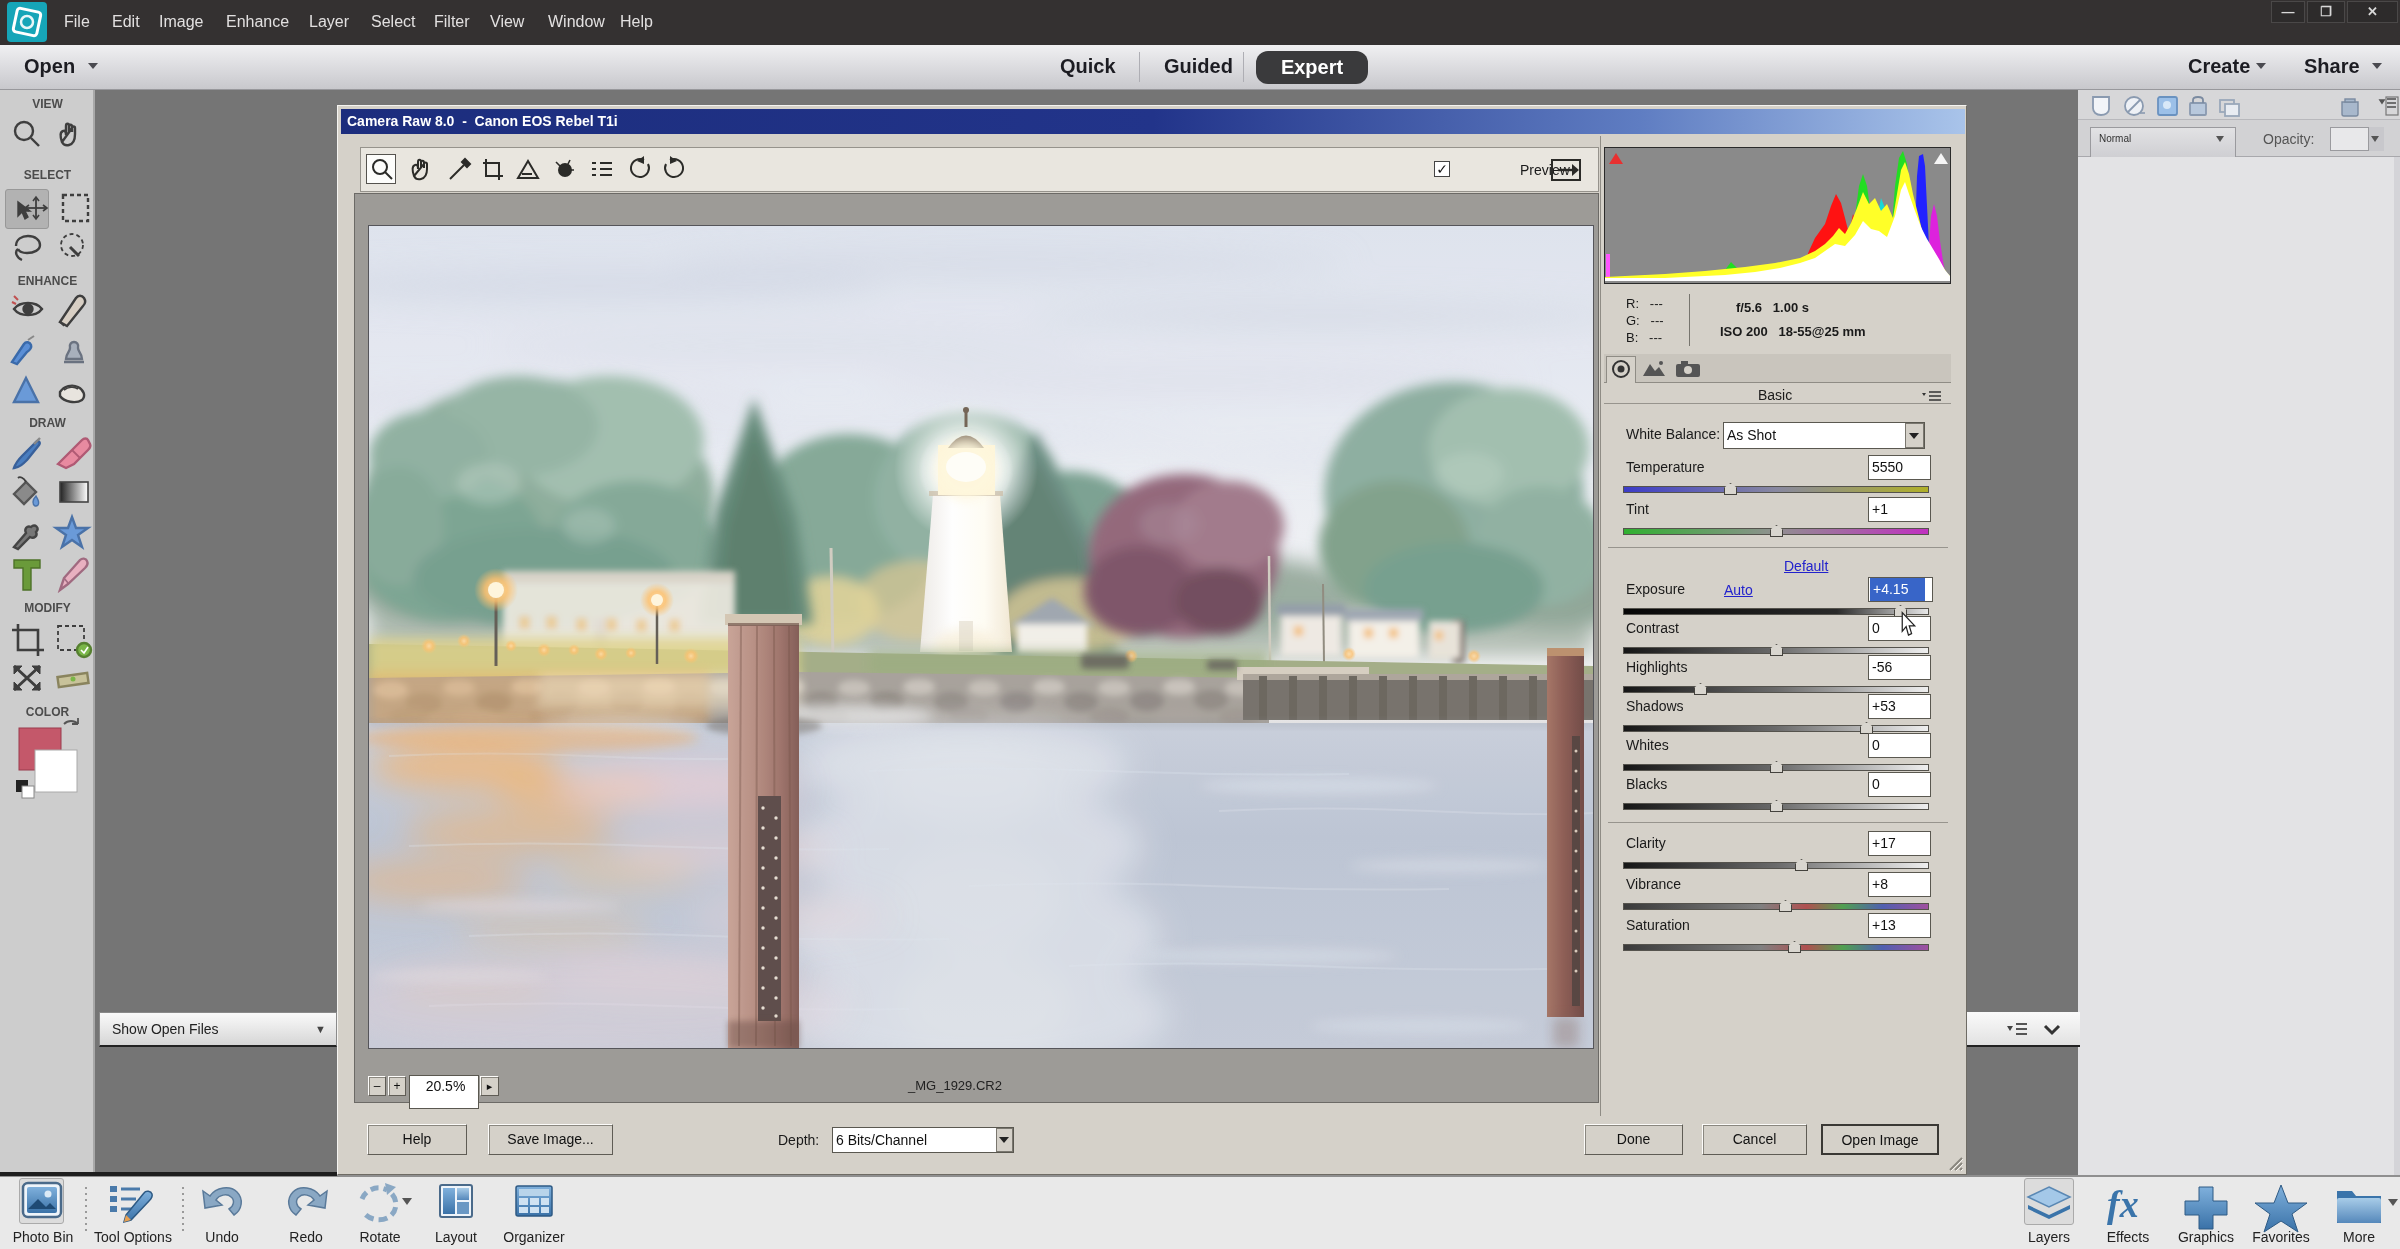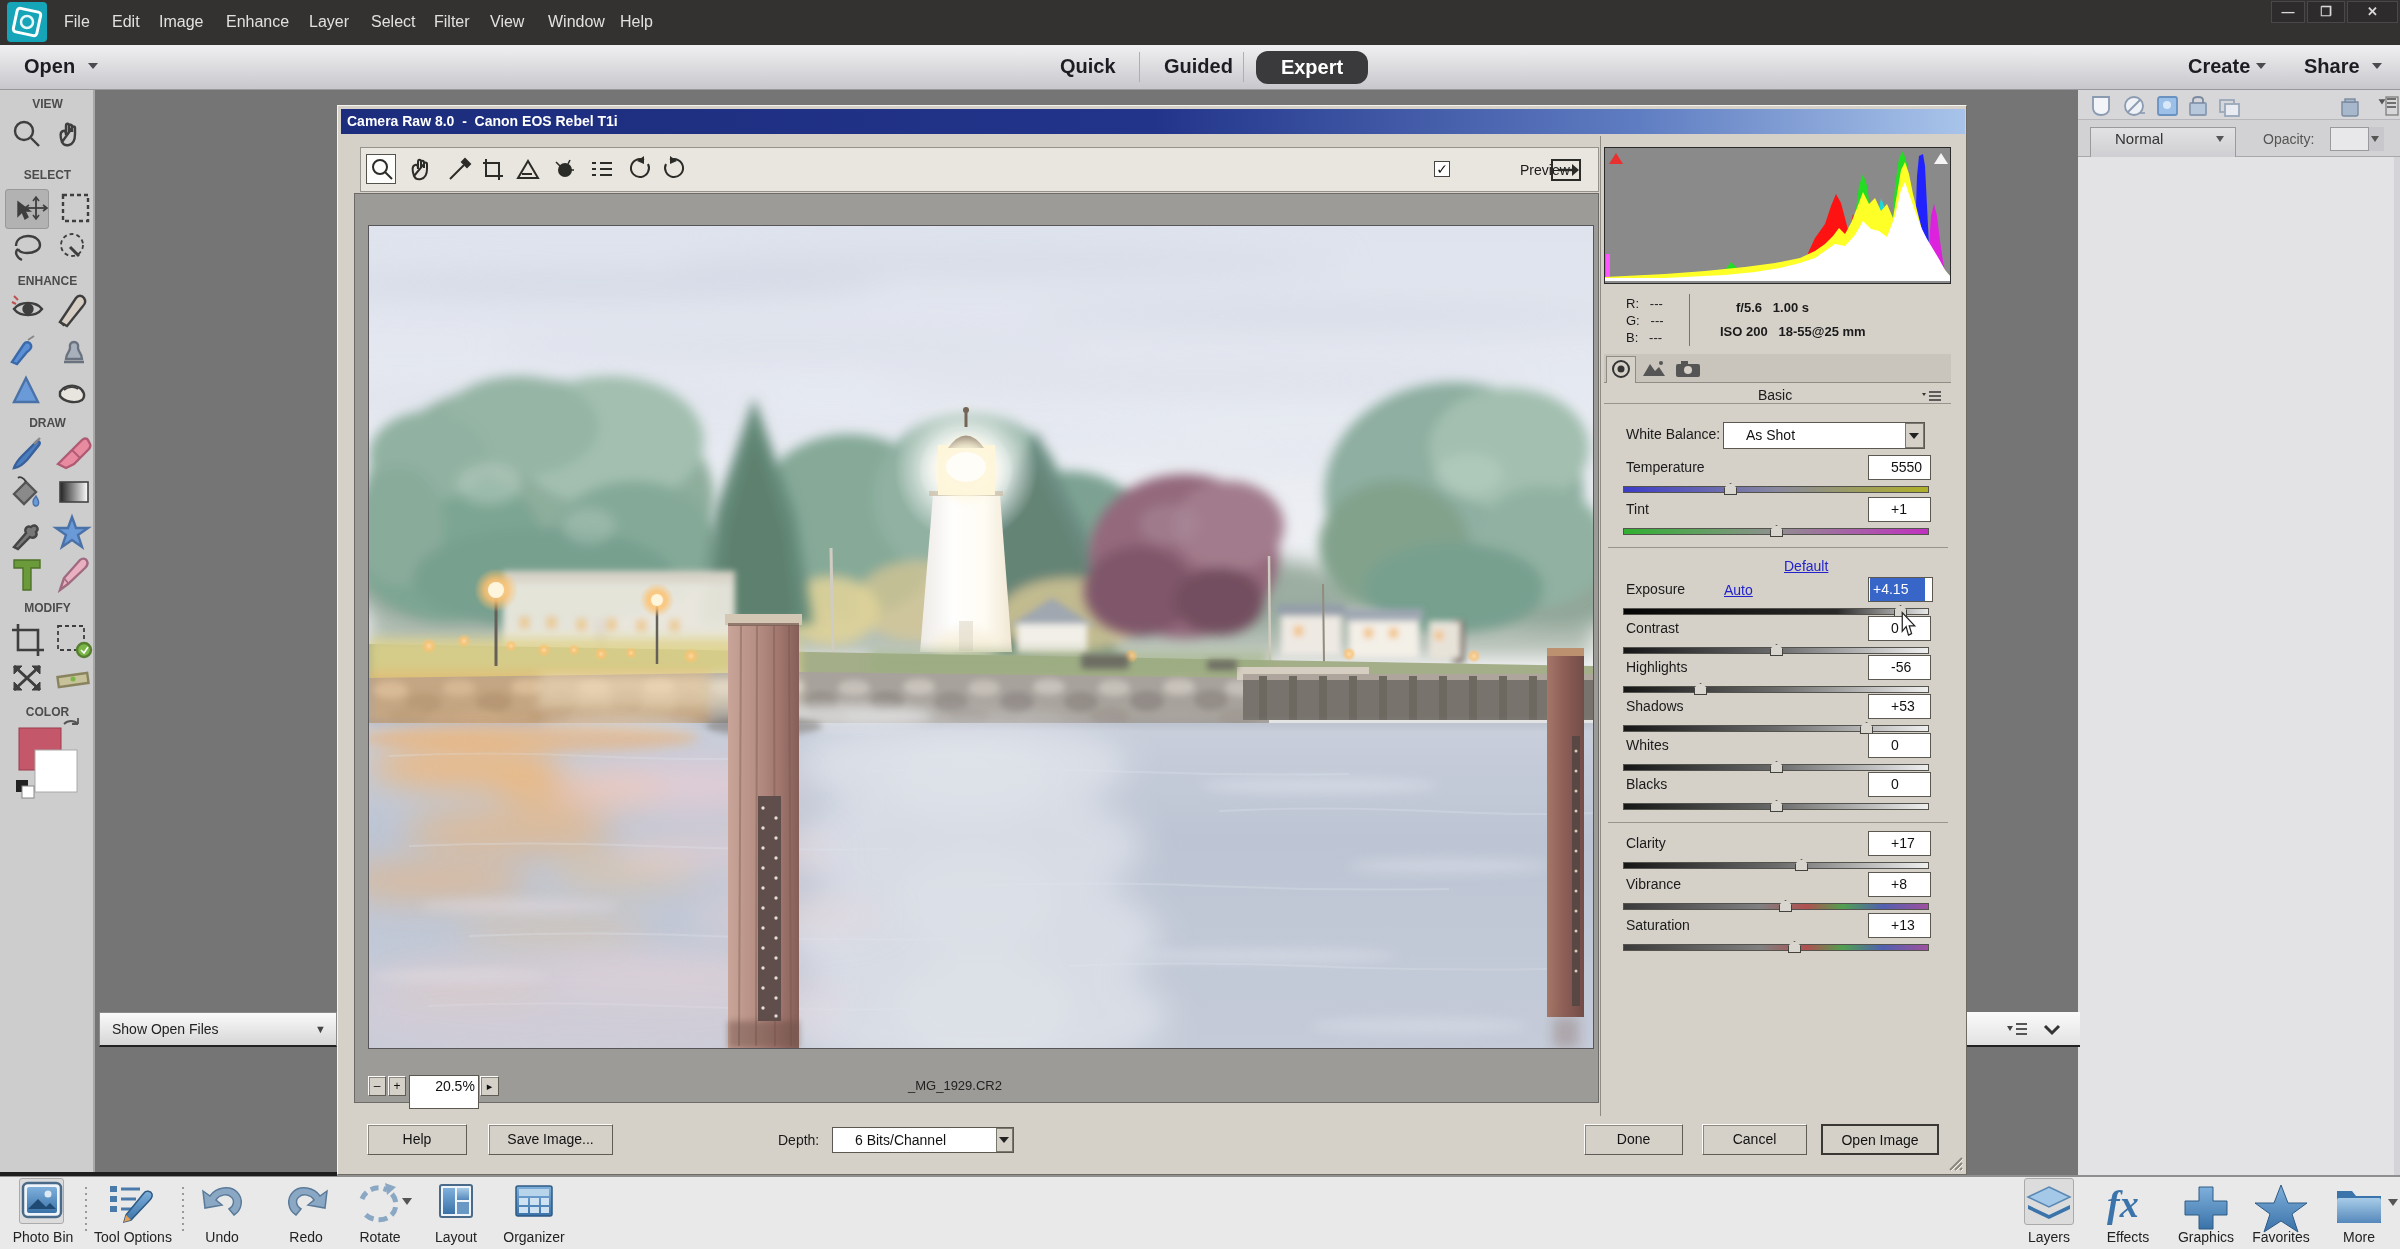--- a/index.html
+++ b/index.html
@@ -30,21 +30,21 @@
   
   #taskbar { left:0; top:1175px; width:2400px; height:74px; background:#e9e9e9; border-top:2px solid #8f8f8f; }
 
   
   #dialog { left:337px; top:105px; width:1630px; height:1070px; background:#d5d1c9;
             border-top:1px solid #f5f4f1; border-left:1px solid #f5f4f1; border-right:1px solid #6e6b64; border-bottom:1px solid #6e6b64; }
   #dtitle { position:absolute; left:3px; top:3px; width:1624px; height:25px;
             background:linear-gradient(90deg,#1c2d7d 0%, #22348a 50%, #5f7dc2 80%, #a9c4ea 100%); }
   #dtitle span { color:#fff; font-weight:bold; font-size:14px; position:absolute; left:6px; top:4px; }
   .btn3d { position:absolute; background:#d5d1c9; border-top:1px solid #fdfcfa; border-left:1px solid #fdfcfa; border-right:1px solid #5f5c55; border-bottom:1px solid #5f5c55; box-shadow:1px 1px 0 #8a877f inset; text-align:center; font-size:14px; color:#111; }
-  .tbox { position:absolute; background:#fff; border:1px solid #5a5850; font-size:14px; color:#111; padding-left:22px; }
+  .tbox { position:absolute; background:#fff; border:1px solid #5a5850; font-size:14px; color:#111; padding-left:3px; }
   .crlabel { position:absolute; font-size:14px; color:#1a1a1a; }
   .slider { position:absolute; width:306px; height:7px; border:1px solid #55534d; }
   .thumb { position:absolute; width:13px; height:12px; background:#d9d6cf; border:1px solid #44423d; clip-path:polygon(50% 0, 100% 40%, 100% 100%, 0 100%, 0 40%); }
 </style>
 </head>
 <body>
 
 <div class="abs" id="menubar"></div>
 <div class="abs" id="logo"></div>
 <svg class="abs" style="left:7px;top:2px;" width="40" height="40" viewBox="0 0 40 40">
@@ -195,21 +195,21 @@
   </g>
   <g stroke="#555" stroke-width="1.6">
       <path d="M290 6 L294 6 L292 9 Z" fill="#555"></path>
       <line x1="297" y1="5" x2="306" y2="5"></line>
       <line x1="297" y1="9" x2="306" y2="9"></line>
       <line x1="297" y1="13" x2="306" y2="13"></line>
       <rect x="296" y="3" width="12" height="18" fill="none" stroke="#777" stroke-width="1.2"></rect>
     </g>
 </svg>
 <div class="abs" style="left:2078px;top:120px;width:322px;height:37px;background:#d2d2d4;border-bottom:1px solid #a8a8ac;"></div>
-<div class="abs" style="left:2090px;top:127px;width:146px;height:32px;background:linear-gradient(#e2e2e4,#cecED2);border:1px solid #9a9a9e;font-size:15px;color:#333;line-height:22px;padding-left:24px;">Normal</div>
+<div class="abs" style="left:2090px;top:127px;width:146px;height:32px;background:linear-gradient(#e2e2e4,#cecED2);border:1px solid #9a9a9e;font-size:10px;color:#333;line-height:22px;padding-left:8px;">Normal</div>
 <div class="caret" style="left:2216px;top:136px;border-top-color:#555;border-left-width:4px;border-right-width:4px;"></div>
 <div class="abs" style="left:2263px;top:131px;font-size:14px;color:#555;">Opacity:</div>
 <div class="abs" style="left:2330px;top:127px;width:54px;height:24px;background:#e8e8ea;border:1px solid #9a9a9e;"></div>
 <div class="abs" style="left:2368px;top:127px;width:16px;height:24px;background:#c8c8cc;border-left:1px solid #9a9a9e;"></div>
 <div class="caret" style="left:2371px;top:136px;border-top-color:#555;border-left-width:4px;border-right-width:4px;"></div>
 <div class="abs" style="left:2078px;top:157px;width:322px;height:1018px;background:#e3e3e5;"></div>
 <div class="abs" style="left:2394px;top:157px;width:6px;height:1018px;background:#d4d4d8;"></div>
 
 <div class="abs" id="showopen" style="left:99px;top:1012px;width:238px;height:35px;background:linear-gradient(#fafafa,#d6d6d6);border:1px solid #8a8a8a;border-bottom:2px solid #222;font-size:14px;color:#222;line-height:33px;padding-left:12px;">Show Open Files<span style="position:absolute;right:10px;top:0;color:#444;font-size:11px;">▼</span></div>
 <div class="abs" id="minibar" style="left:1967px;top:1012px;width:113px;height:35px;background:linear-gradient(#fafafa,#e2e2e2);border-bottom:2px solid #222;"></div>

